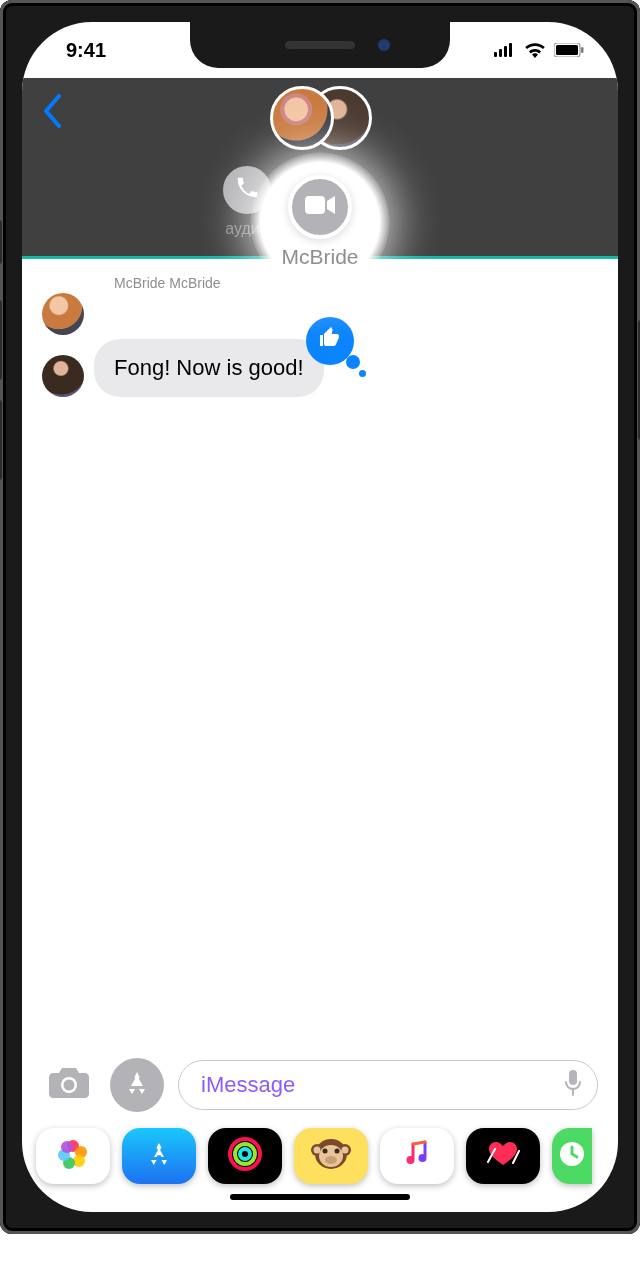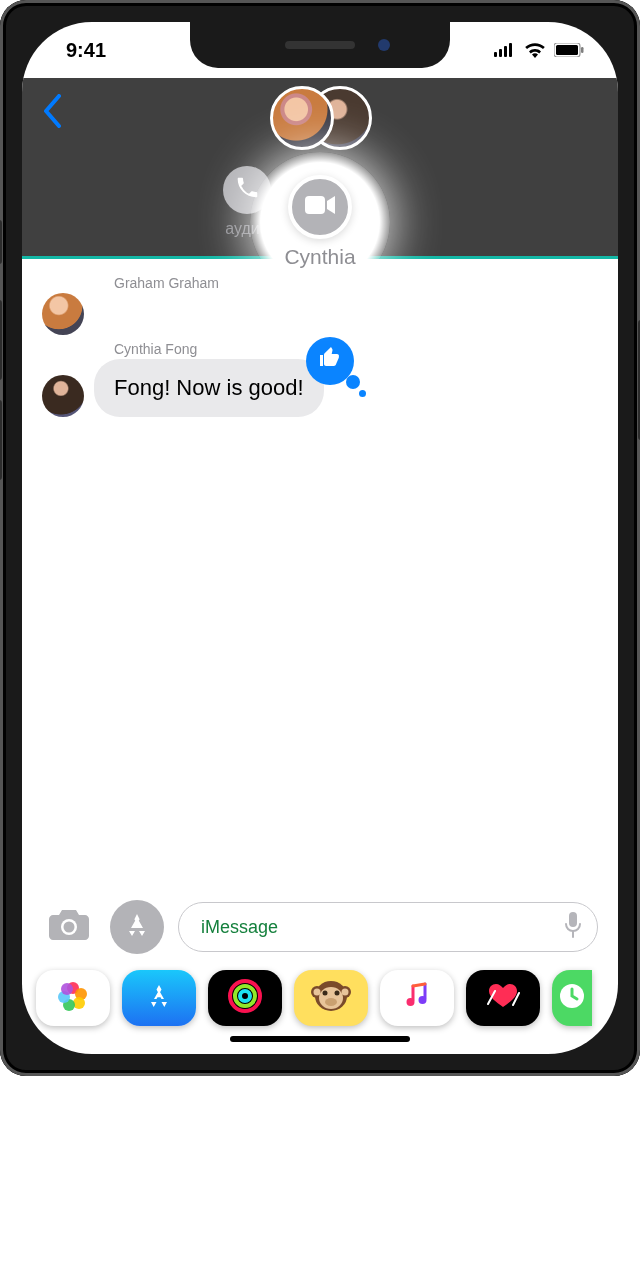--- a/index.html
+++ b/index.html
@@ -4,23 +4,23 @@
 <style>
   * { box-sizing: border-box; margin: 0; padding: 0; }
   body {
     background: #fff;
     font-family: -apple-system, "Helvetica Neue", Helvetica, Arial, sans-serif;
     display: flex;
     justify-content: center;
   }
   .phone-frame {
     width: 640px;
-    height: 1076px;
+    height: 1234px;
     background: #1a1a1a;
-    border-radius: 26px;
+    border-radius: 12px;
     padding: 22px;
     position: relative;
     box-shadow: inset 0 0 0 3px #555, inset 0 0 0 6px #000;
   }
   .screen {
     width: 100%;
     height: 100%;
     background: #fff;
     border-radius: 70px;
     overflow: hidden;
@@ -235,22 +235,22 @@
     height: 50px;
     border: 1.5px solid #c8c8cc;
     border-radius: 25px;
     background: #fff;
     display: flex;
     align-items: center;
     padding: 0 14px 0 22px;
   }
   .message-field .placeholder {
     flex: 1;
-    color: #15803d;
-    font-size: 18px;
+    color: #8b5cf6;
+    font-size: 22px;
   }
 
   
   .app-strip {
     padding: 4px 14px 10px;
     display: flex;
     gap: 12px;
     overflow: hidden;
     align-items: center;
   }
@@ -358,32 +358,31 @@
 
         <div class="facetime-bubble">
           <div class="action-circle">
             <span>
               <svg width="30" height="20" viewBox="0 0 30 20">
                   <rect x="0" y="1" width="20" height="18" rx="4" fill="#fff"></rect>
                   <path d="M22 6 L30 1 V19 L22 14 Z" fill="#fff"></path>
                 </svg>
             </span>
           </div>
-          <div class="action-label">Cynthia</div>
+          <div class="action-label">McBride</div>
         </div>
       </div>
     </div>
 
     <div class="conversation">
-      <div class="sender-name">Graham Graham</div>
+      <div class="sender-name">McBride McBride</div>
       <div class="msg-row">
         <div class="msg-avatar av1"></div>
       </div>
 
-      <div class="sender-name">Cynthia Fong</div>
       <div class="msg-row">
         <div class="msg-avatar av2"></div>
         <div class="bubble tail-left" style="position:relative">
           <span>Fong! Now is good!</span>
           <div class="reaction">
             <span>
               <svg width="24" height="24" viewBox="0 0 24 24">
                   <path d="M2 21h3V10H2v11zm19-10c0-1.1-.9-2-2-2h-5.3l.8-3.8v-.3c0-.4-.2-.8-.4-1.1L13 2l-6.6 6.6C6.2 8.9 6 9.4 6 10v9c0 1.1.9 2 2 2h8c.8 0 1.5-.5 1.8-1.2l2.9-6.8c.1-.3.2-.6.2-.9V11z" fill="#fff"></path>
                 </svg>
             </span>

